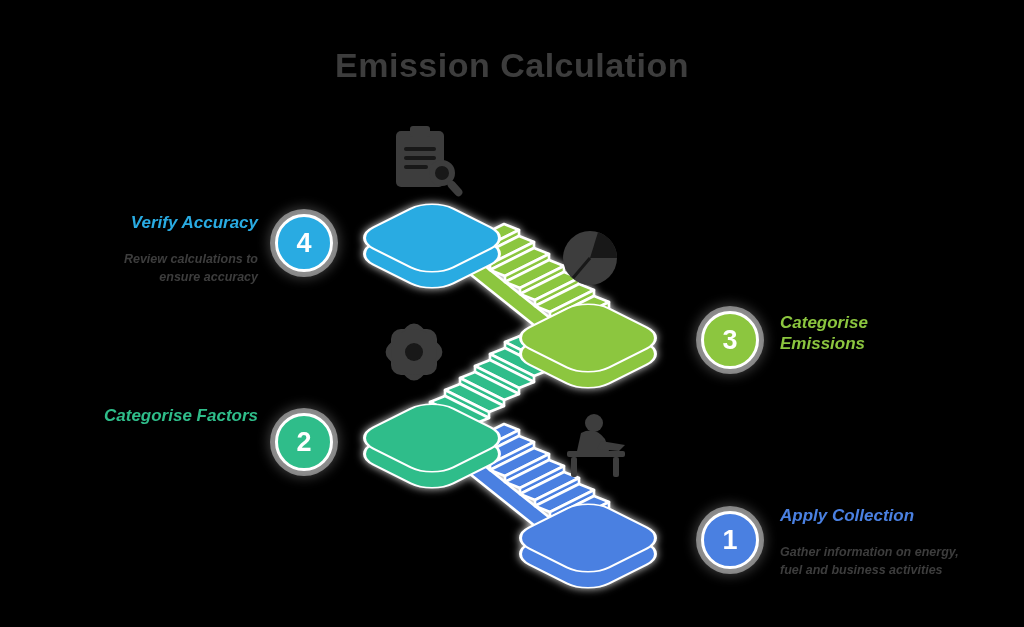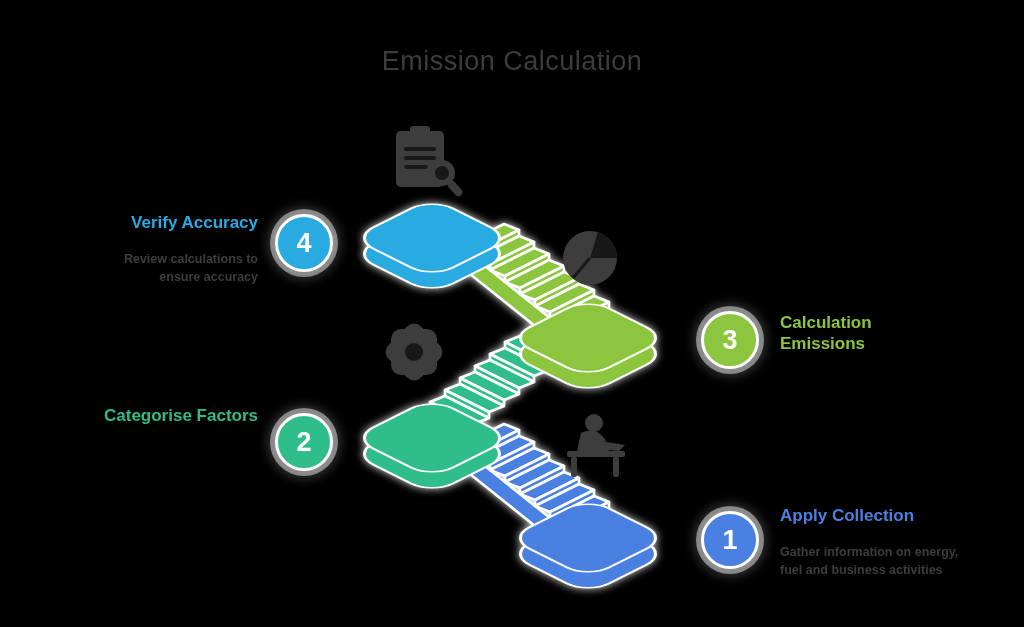--- a/index.html
+++ b/index.html
@@ -3,24 +3,24 @@
 <meta charset="utf-8">
 <style>
   html,body{margin:0;padding:0;}
   body{
     width:1024px;height:627px;position:relative;overflow:hidden;
     background:var(--background,#000);
     font-family:"Liberation Sans", sans-serif;
   }
   .title{
     position:absolute;top:46px;left:0;width:100%;text-align:center;
-    font-size:27px;font-weight:400;letter-spacing:.5px;
+    font-size:34px;font-weight:700;letter-spacing:.5px;
     color:var(--title-text,#3d3d3d);
   }
-  .step-block{position:absolute;}
+  .step-block{position:absolute;font-style:italic;}
   .step-label{font-size:17px;font-weight:800;white-space:pre-line;line-height:1.25;}
   .step-desc{
     font-size:12.5px;font-weight:700;color:var(--body-text,#3d3d3d);
     white-space:pre-line;margin-top:18px;line-height:1.4;
   }
   .l1{color:var(--step1);} .l2{color:var(--step2);} .l3{color:var(--step3);} .l4{color:var(--step4);}
   .num-circle{
     position:absolute;width:52px;height:52px;border-radius:50%;
     border:3px solid #fff;display:flex;align-items:center;justify-content:center;
     color:#fff;font-size:27px;font-weight:800;
@@ -153,21 +153,21 @@
 ensure accuracy</div>
 </div>
 <div class="num-circle c4" style="left:275px;top:214px;">4</div>
 
 <div class="step-block" style="left:30px;top:405px;width:228px;text-align:right;">
   <div class="step-label l2">Categorise Factors</div>
 </div>
 <div class="num-circle c2" style="left:275px;top:413px;">2</div>
 
 <div class="step-block" style="left:780px;top:312px;width:225px;text-align:left;">
-  <div class="step-label l3">Calculation
+  <div class="step-label l3">Categorise
 Emissions</div>
 </div>
 <div class="num-circle c3" style="left:701px;top:311px;">3</div>
 
 <div class="step-block" style="left:780px;top:505px;width:225px;text-align:left;">
   <div class="step-label l1">Apply Collection</div>
   <div class="step-desc">Gather information on energy,
 fuel and business activities</div>
 </div>
 <div class="num-circle c1" style="left:701px;top:511px;">1</div>

